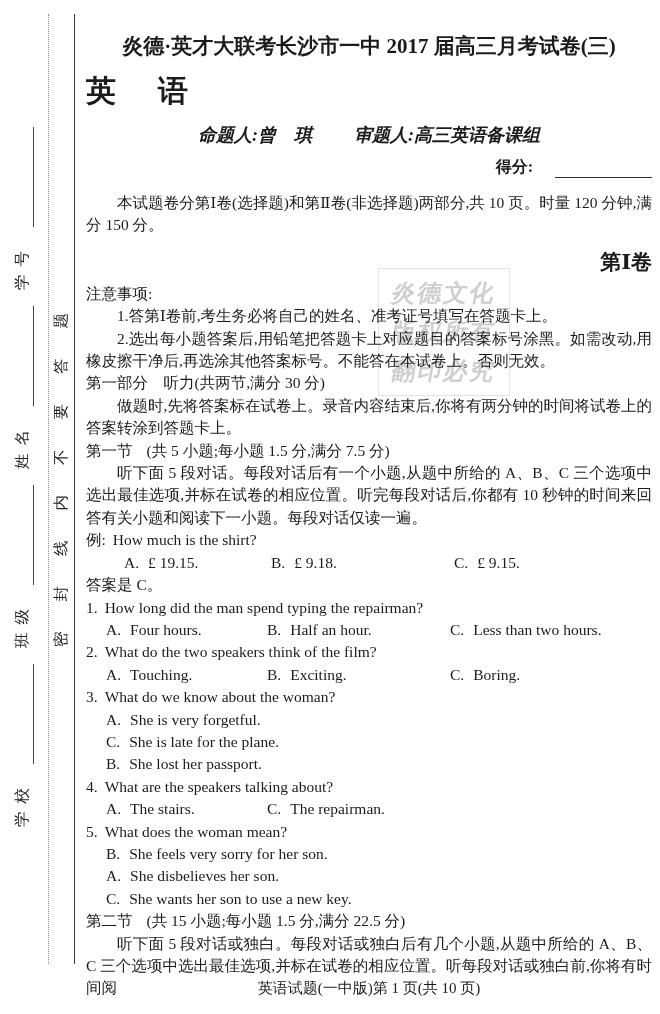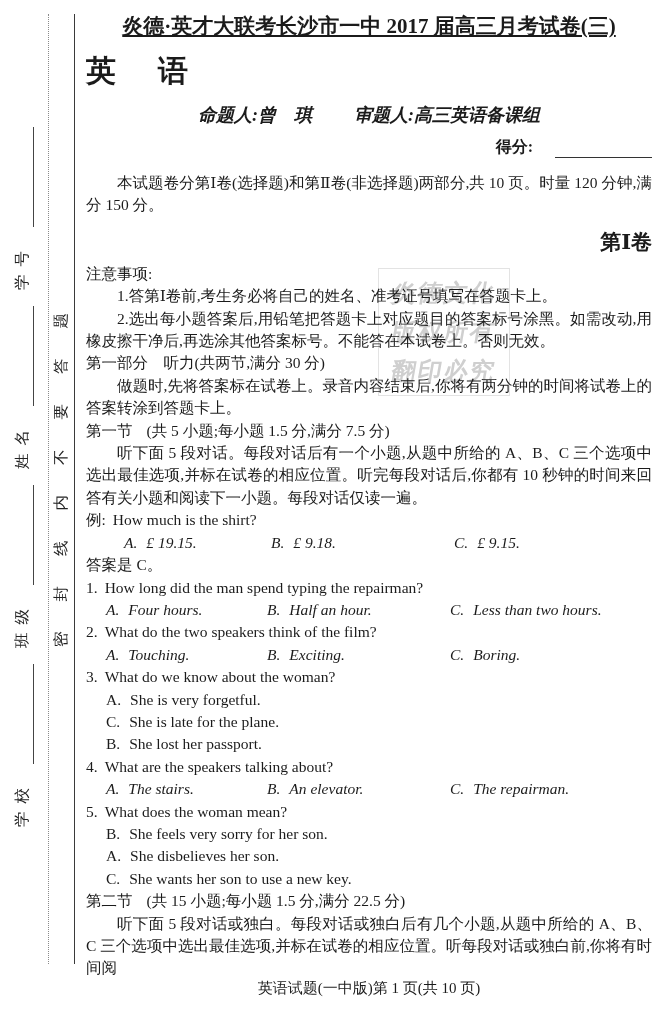--- a/index.html
+++ b/index.html
@@ -28,36 +28,36 @@
     border:1px solid #e3e3e3;z-index:0;
     display:flex;flex-direction:column;justify-content:space-around;align-items:center;
     padding:4px 0;box-sizing:border-box;
   }
   .watermark span{
     color:#cfcfcf;font-weight:bold;font-size:24px;letter-spacing:2px;
     transform:skewX(-10deg);white-space:nowrap;
   }
   
   .content{position:absolute;left:86px;top:10px;width:566px;z-index:1;font-size:15.5px;line-height:22.4px;}
-  .exam-title{font-size:21px;font-weight:bold;text-align:center;line-height:32px;margin-top:0;white-space:nowrap;text-decoration:underline;}
+  .exam-title{font-size:21px;font-weight:bold;text-align:center;line-height:32px;margin-top:20px;white-space:nowrap;}
   .subject{text-align:left;margin-top:12px;font-size:30px;font-weight:bold;line-height:34px;}
   .subject span{letter-spacing:1.4em;margin-right:-1.4em;}
   .examiner{display:flex;justify-content:center;gap:42px;margin-top:16px;font-size:18px;font-weight:bold;line-height:22px;font-style:italic;}
   .score-row{display:flex;justify-content:flex-end;align-items:flex-end;margin-top:10px;height:22px;gap:22px;}
   .score-row .score-label{font-weight:bold;font-size:16px;}
   .score-blank{display:inline-block;width:97px;border-bottom:1px solid #333;height:18px;}
   p{margin:0;text-align:justify;}
   .indent{text-indent:2em;}
   .intro-p{margin-top:14px;}
   .volume-heading{font-size:21px;font-weight:bold;text-align:right;margin:10px 0 6px 0;line-height:30px;}
   .b{font-weight:normal;}
   .meta-gap{margin-left:14px;}
   .q-line{display:flex;}
   .q-num{flex:0 0 auto;margin-right:7px;}
-  .opt-row{display:grid;grid-template-columns:161px 183px 1fr;padding-left:20px;font-style:italic;}
+  .opt-row{display:grid;grid-template-columns:161px 183px 1fr;padding-left:20px;}
   .opt-row.example-row{grid-template-columns:147px 183px 1fr;padding-left:38px;}
   .opt{white-space:nowrap;}
   .opt .opt-label{margin-right:9px;}
   .opt-stack{padding-left:20px;}
   .opt-stack .opt{display:block;}
   .page-footer{position:absolute;left:86px;top:979px;width:566px;text-align:center;font-size:15px;z-index:1;}
 </style>
 </head>
 <body>
 
@@ -152,21 +152,20 @@
       <span class="opt"><span class="opt-label">C.</span><span>She is late for the plane.</span></span>
       <span class="opt"><span class="opt-label">B.</span><span>She lost her passport.</span></span>
     </div>
 
     <div class="q-line">
       <span class="q-num">4.</span>
       <span>What are the speakers talking about?</span>
     </div>
     <div class="opt-row">
       <span class="opt"><span class="opt-label">A.</span><span>The stairs.</span></span>
-      <span class="opt"><span class="opt-label">B.</span><span>An elevator.</span></span>
       <span class="opt"><span class="opt-label">C.</span><span>The repairman.</span></span>
     </div>
 
     <div class="q-line">
       <span class="q-num">5.</span>
       <span>What does the woman mean?</span>
     </div>
     <div class="opt-stack">
       <span class="opt"><span class="opt-label">B.</span><span>She feels very sorry for her son.</span></span>
       <span class="opt"><span class="opt-label">A.</span><span>She disbelieves her son.</span></span>

